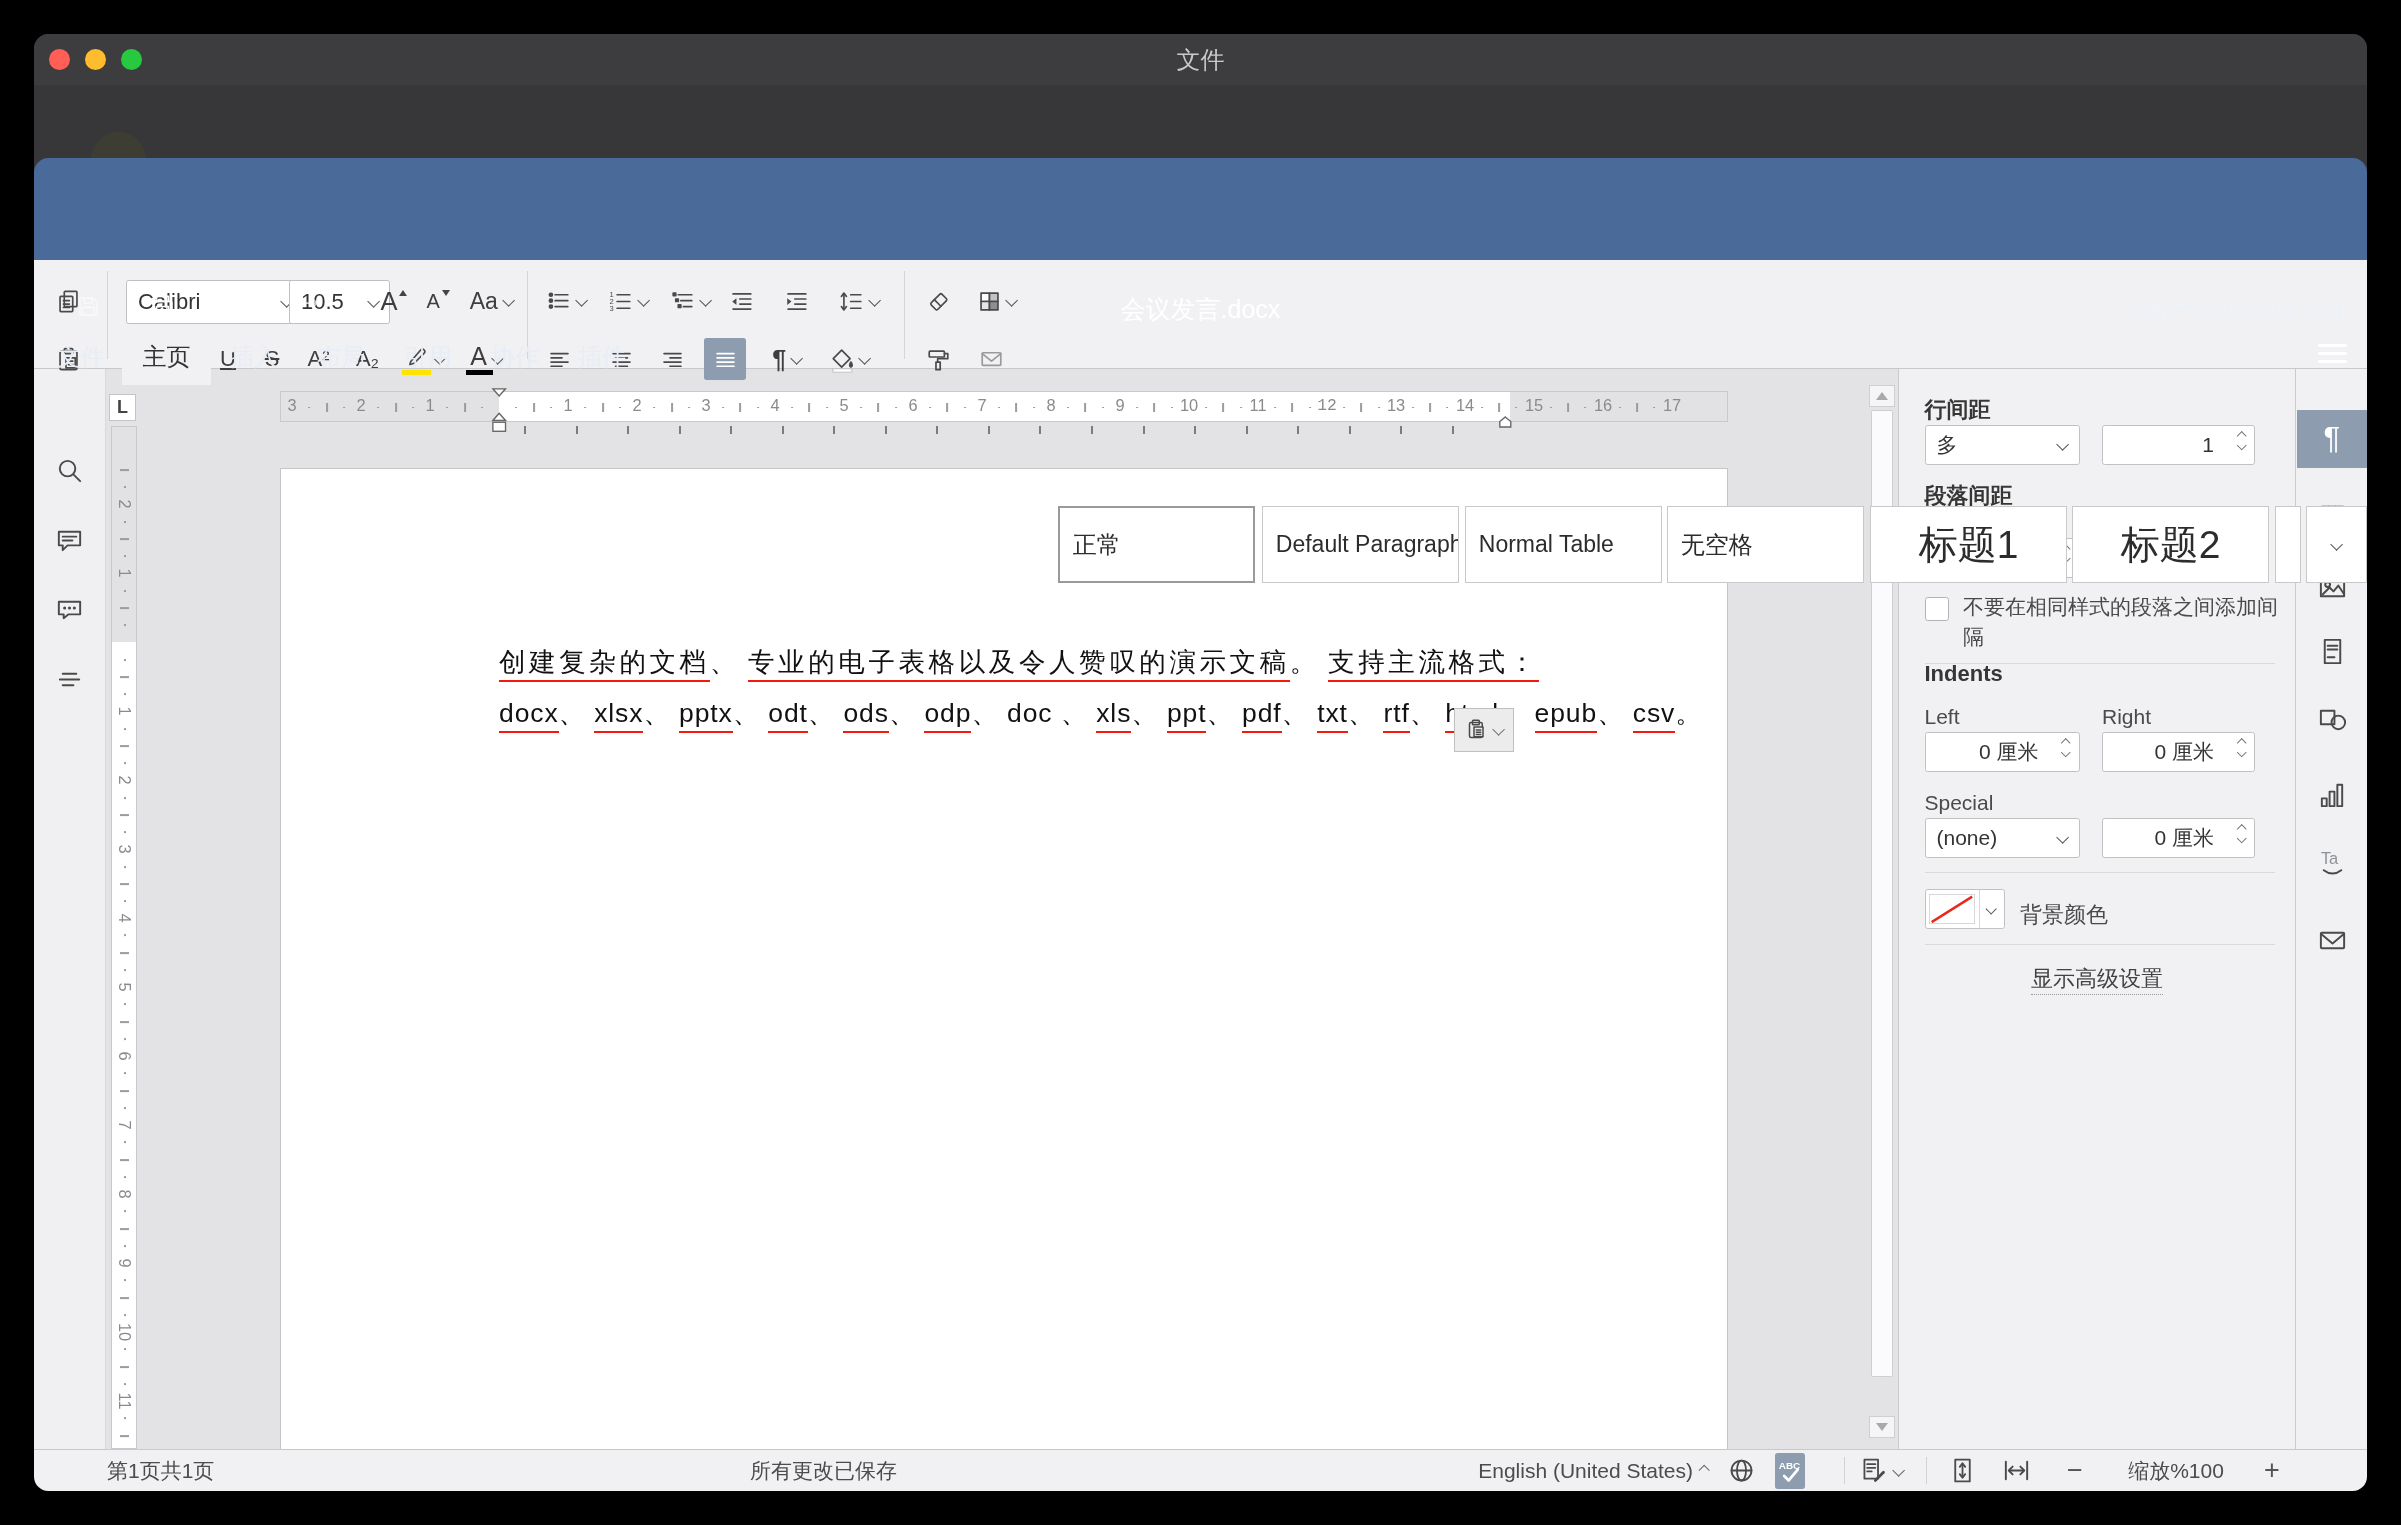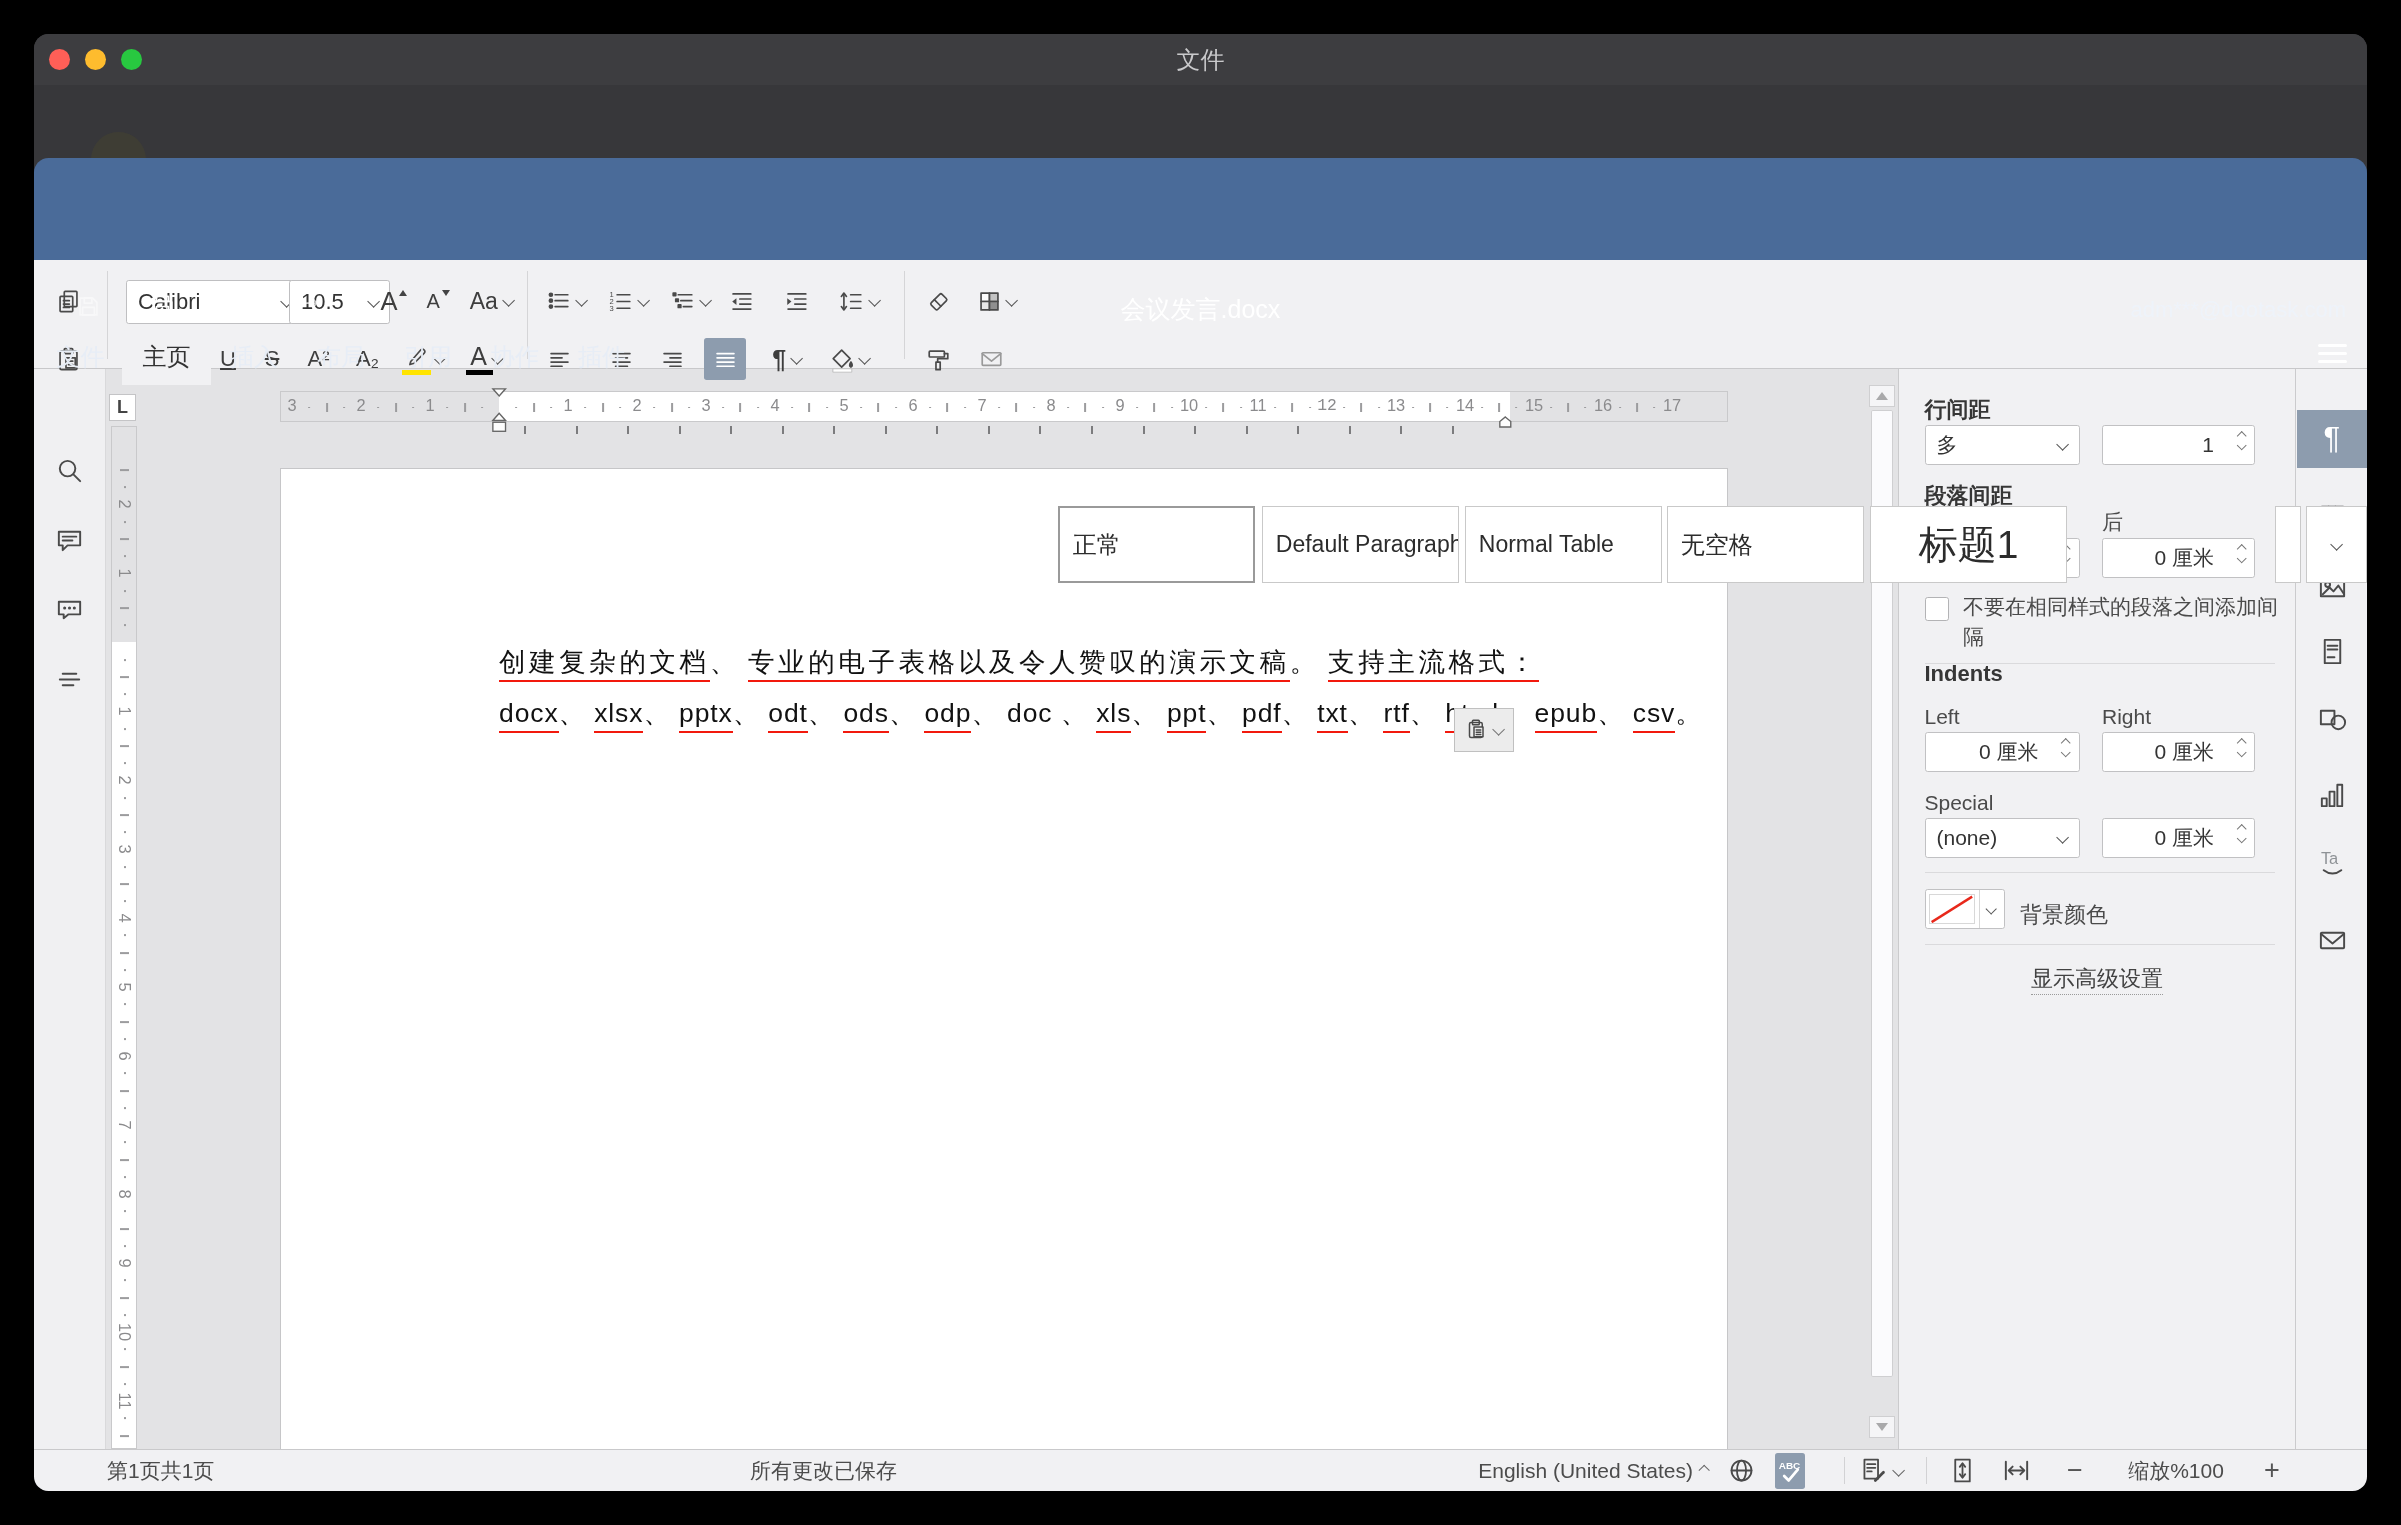--- a/index.html
+++ b/index.html
@@ -381,20 +381,21 @@
             <rect x="5" y="8" width="22" height="15" rx="1"></rect>
             <path d="M5 9 L16 18 L27 9"></path>
           </svg>
     </div>
 
     <div class="stylebox sel" style="left:1024px;font-size:24px;">正常</div>
     <div class="stylebox" style="left:1228px;">Default Paragraph</div>
     <div class="stylebox" style="left:1431px;">Normal Table</div>
     <div class="stylebox" style="left:1633px;font-size:24px;">无空格</div>
     <div class="stylebox big" style="left:1836px;">标题1</div>
+    <div class="stylebox big" style="left:2038px;">标题2</div>
     <div class="stylebox" style="left:2241px;width:25.5px;padding:0;"></div>
     <div class="stylebox" style="left:2272px;width:61px;justify-content:center;">
           <span class="chev"></span>
         </div>
   </div>
 
   <div class="workspace">
     <div class="leftbar">
       <svg class="sideicon ic" style="top:87px;" viewBox="0 0 32 32">
             <circle cx="14" cy="13" r="8"></circle>

